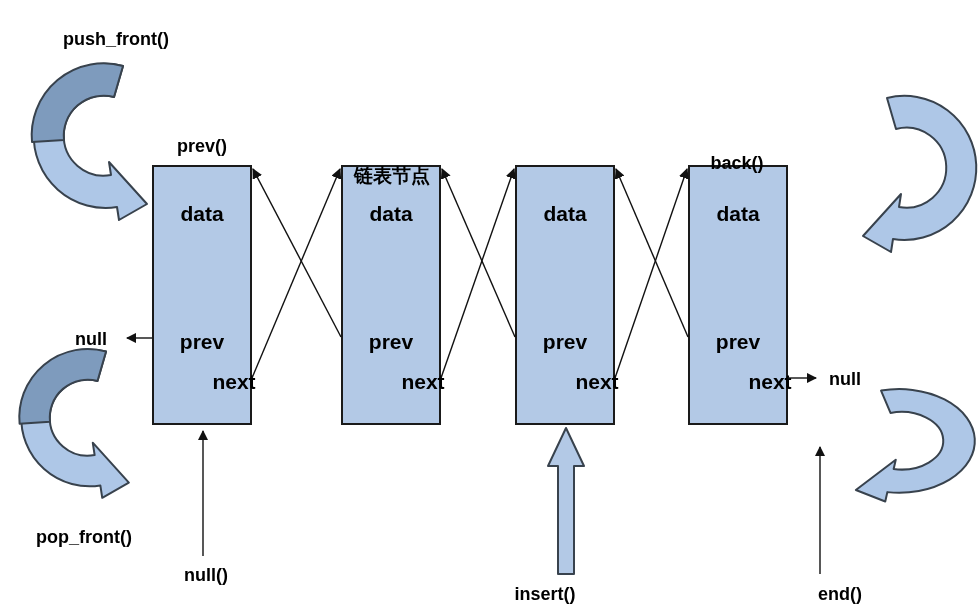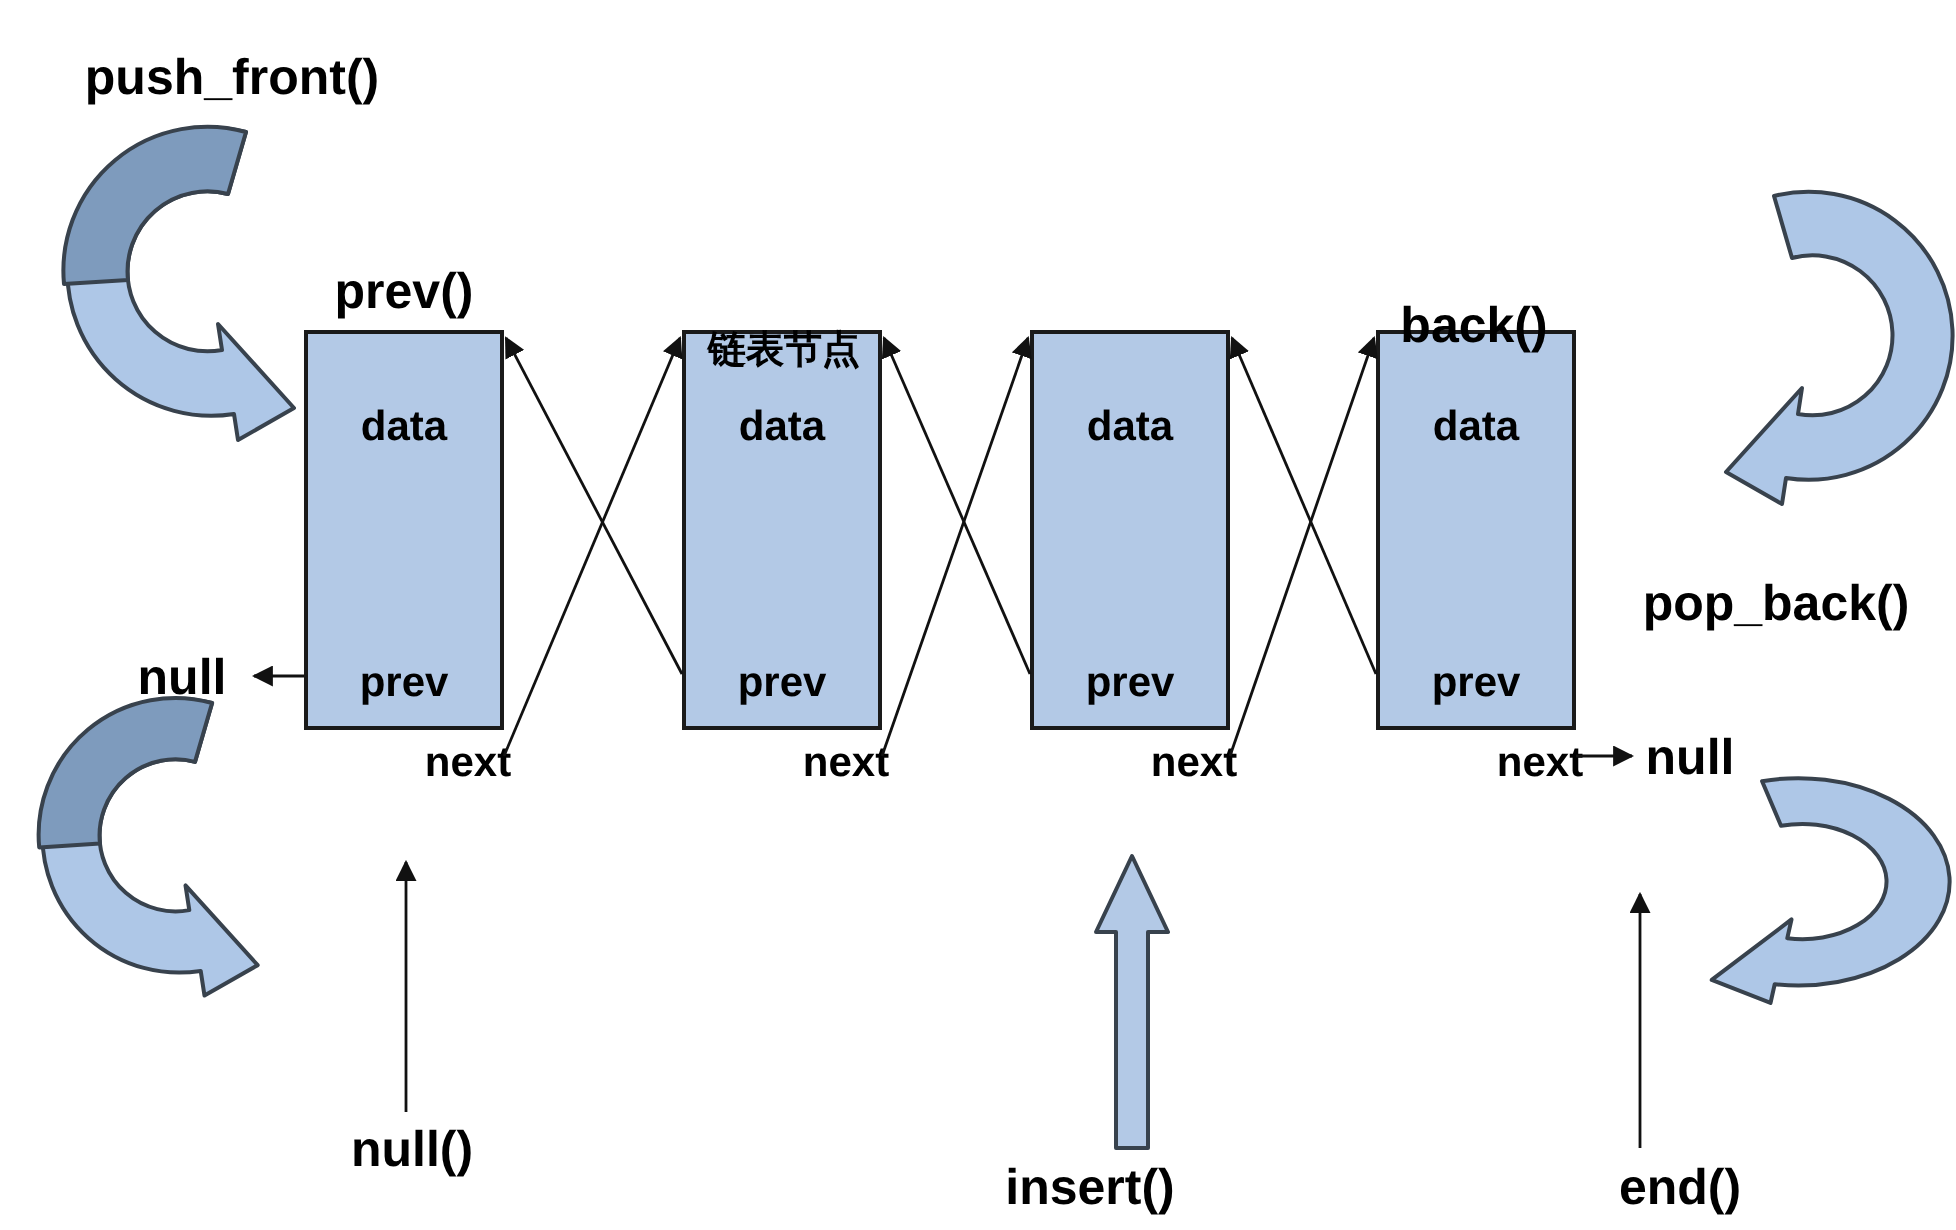--- a/index.html
+++ b/index.html
@@ -1,34 +1,34 @@
 <!DOCTYPE html>
 <html style="--node-fill: #b3c9e6; --arrow-fill: #aec7e7; --arrow-dark: #7e9bbd; --arrow-stroke: #38424d; --line-color: #1a1a1a;"><head>
 <meta charset="utf-8">
 <style>
   html,body{margin:0;padding:0;background:#fff;}
   .canvas{
     position:relative;width:978px;height:615px;background:#fff;overflow:hidden;
     font-family:"Liberation Sans","DejaVu Sans",sans-serif;
   }
   .node{
-    position:absolute;top:165px;width:100px;height:200px;box-sizing:border-box;
+    position:absolute;top:165px;width:100px;height:260px;box-sizing:border-box;
     background:var(--node-fill,#b3c9e6);border:2px solid var(--line-color,#1a1a1a);
     z-index:1;
   }
   .node .field{
     position:absolute;left:0;width:100%;text-align:center;
     font-size:21px;font-weight:700;color:#000;line-height:26px;
   }
   .field.f-data{top:34px;}
   .field.f-prev{top:162px;}
   .field.f-next{top:202px;padding-left:32px;}
   .lbl{
     position:absolute;transform:translateX(-50%);white-space:nowrap;
-    font-size:25px;font-weight:700;color:#000;line-height:26px;z-index:3;
+    font-size:18px;font-weight:700;color:#000;line-height:26px;z-index:3;
   }
   .lbl.cjk{font-size:19px;margin-top:32px;}
   svg.overlay{position:absolute;left:0;top:0;z-index:2;pointer-events:none;}
 </style>
 </head>
 <body>
 
 <div class="canvas">
 
   <div class="node" style="left:152px">
@@ -92,18 +92,18 @@
       <path d="M -19 -70 A 72 72 0 1 1 -13 71 L -15 84 L -43 68 L -5 26 L -7 39 A 40 40 0 1 0 -10 -39 Z" fill="var(--arrow-fill,#aec7e7)" stroke="var(--arrow-stroke,#38424d)" stroke-width="2" stroke-linejoin="round" vector-effect="non-scaling-stroke"></path>
     </g>
   </svg>
 
   <div class="lbl" style="left:116px;top:26px">push_front()</div>
   <div class="lbl" style="left:202px;top:133px">prev()</div>
   <div class="lbl cjk" style="left:392px;top:131px">链表节点</div>
   <div class="lbl" style="left:737px;top:150px">back()</div>
   <div class="lbl" style="left:91px;top:326px">null</div>
   <div class="lbl" style="left:845px;top:366px">null</div>
-  <div class="lbl" style="left:888px;top:289px">pop_back()</div>
+  <div class="lbl" style="left:84px;top:524px">pop_front()</div>
   <div class="lbl" style="left:206px;top:562px">null()</div>
   <div class="lbl" style="left:545px;top:581px">insert()</div>
   <div class="lbl" style="left:840px;top:581px">end()</div>
 
 </div>
 
 </body></html>

